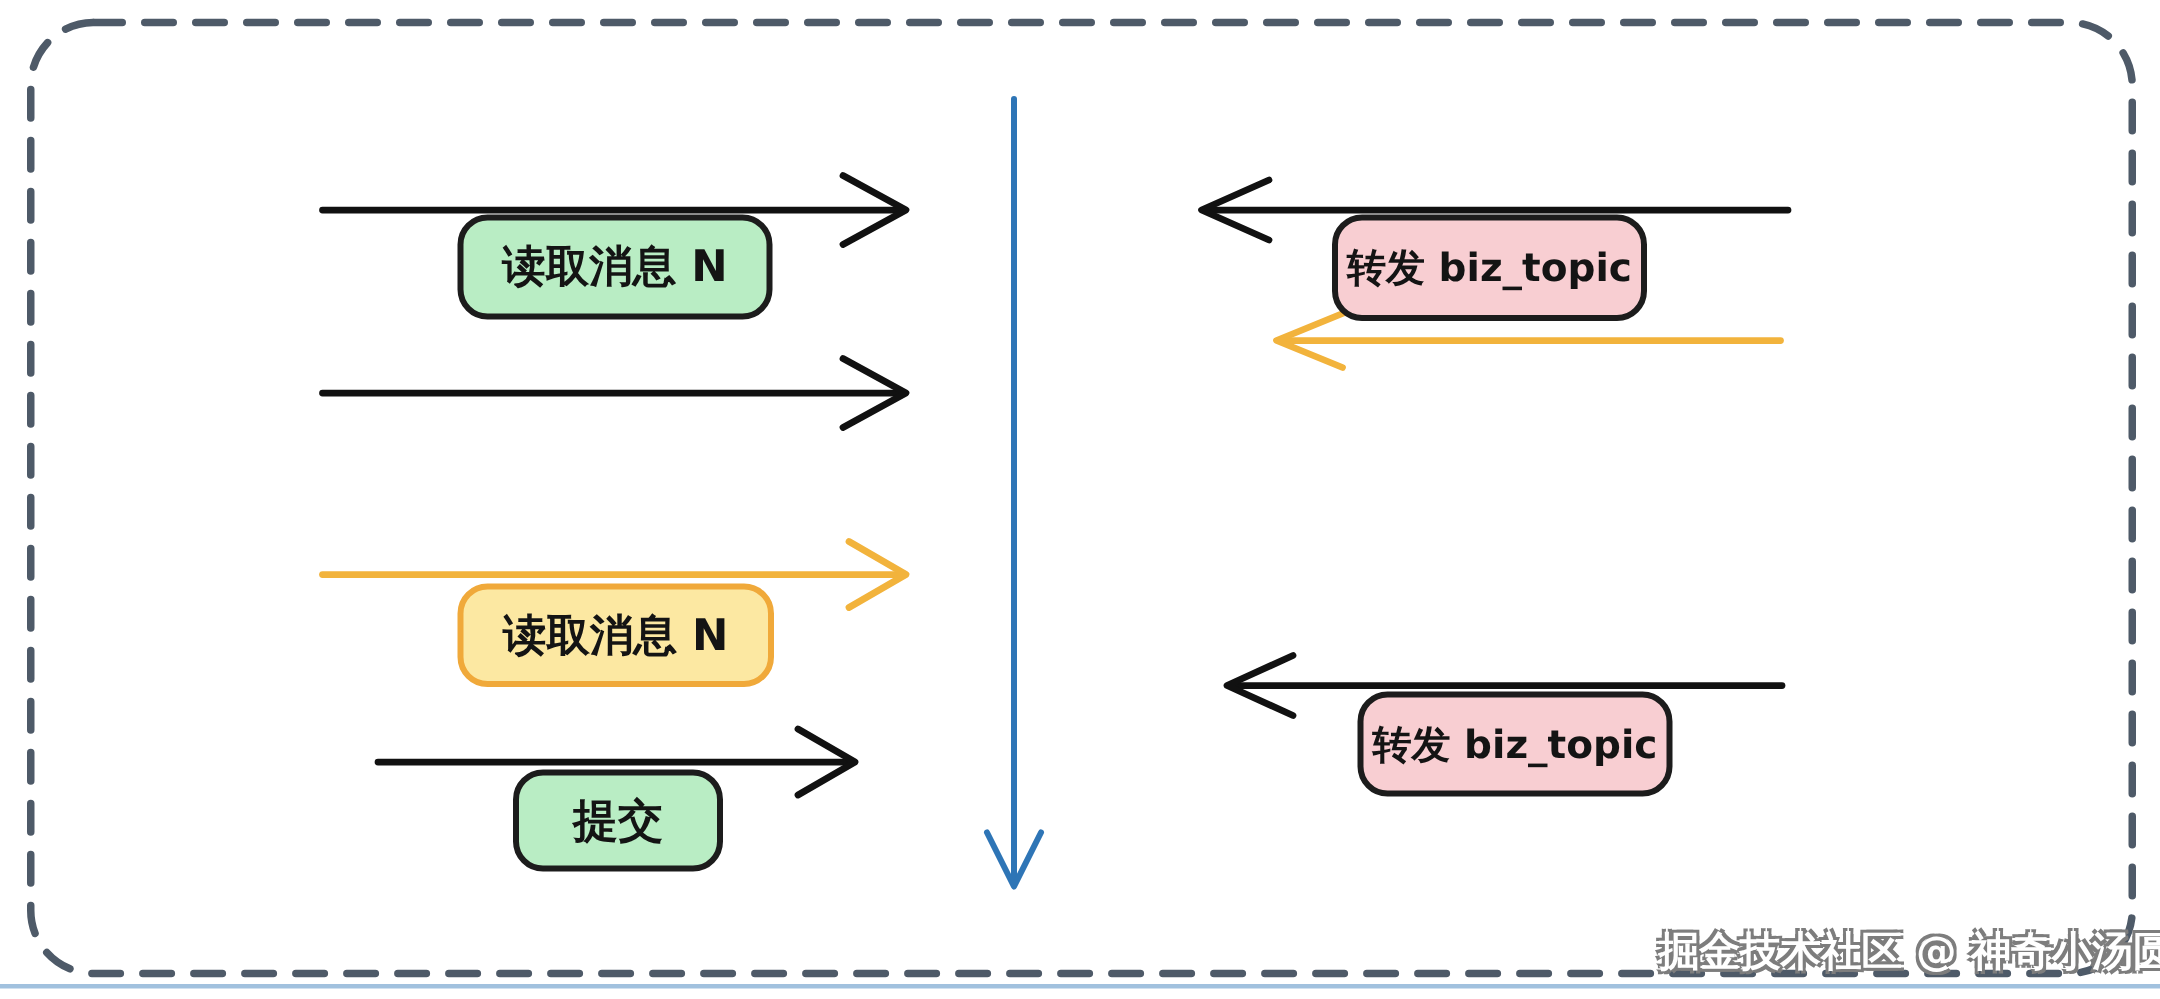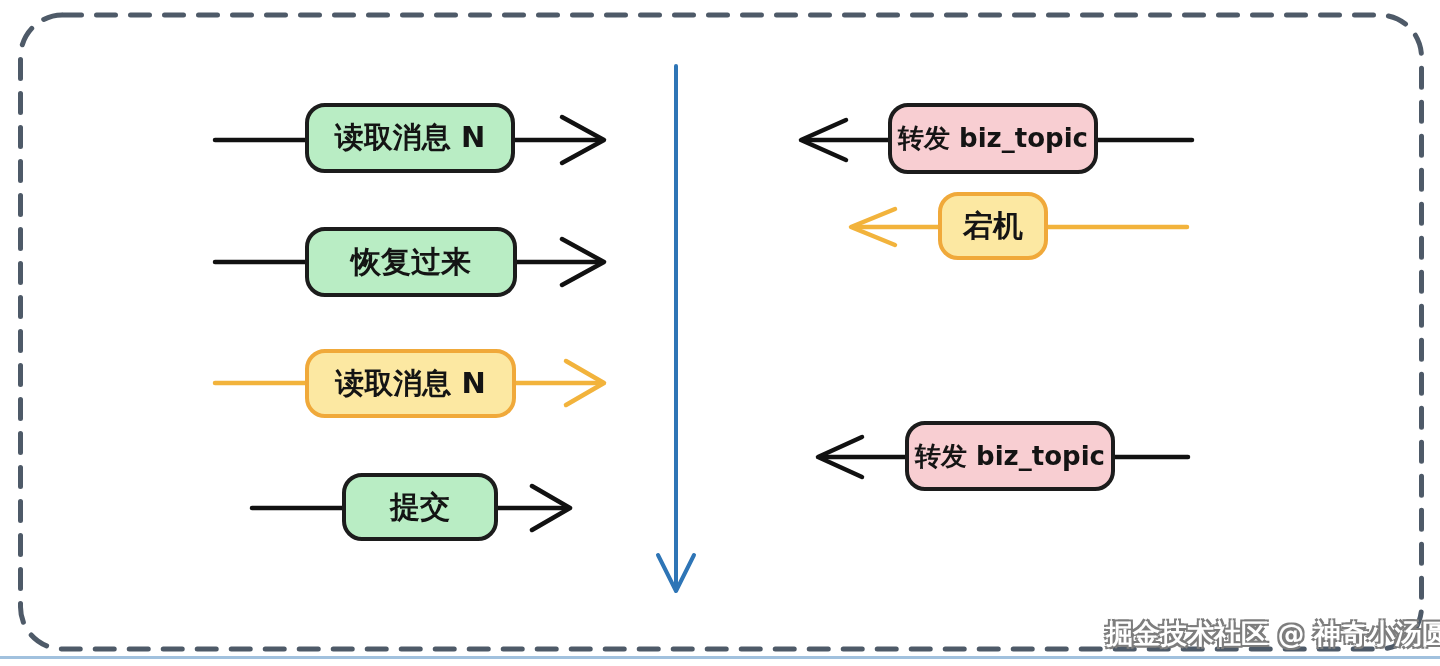--- a/index.html
+++ b/index.html
@@ -14,29 +14,30 @@
   .ln-black{fill:none;stroke:var(--arrow-black,#111111);stroke-width:4.5;stroke-linecap:round;stroke-linejoin:round;}
   .ln-yellow{fill:none;stroke:var(--arrow-yellow,#f2b33c);stroke-width:4.5;stroke-linecap:round;stroke-linejoin:round;}
   .ln-blue{fill:none;stroke:var(--arrow-blue,#2e75b6);stroke-width:4;stroke-linecap:round;stroke-linejoin:round;}
   .bottom-line{fill:var(--arrow-blue,#2e75b6);opacity:0.45;}
 
   
   .box{
     position:absolute;display:flex;align-items:center;justify-content:center;
     border-radius:20px;box-sizing:border-box;font-weight:600;color:#141414;
     white-space:nowrap;
+    margin-top:40px;
   }
   .green{background:var(--box-green-fill,#b9edc4);border:4px solid var(--box-border-dark,#1c1c1c);}
   .pink{background:var(--box-pink-fill,#f8ced2);border:4px solid var(--box-border-dark,#1c1c1c);}
   .yellow{background:var(--box-yellow-fill,#fce8a2);border:4px solid var(--box-yellow-border,#f0a93a);}
 
   .b1{left:305px;top:103px;width:210px;height:70px;font-size:29px;}
   .b2{left:305px;top:227px;width:212px;height:70px;font-size:30px;}
   .b3{left:305px;top:349px;width:211px;height:69px;font-size:29px;}
-  .b4{left:342px;top:473px;width:156px;height:68px;font-size:30px;}
+  .b4{left:342px;top:473px;width:140px;height:68px;font-size:30px;}
   .b5{left:888px;top:103px;width:210px;height:71px;font-size:26px;}
   .b6{left:938px;top:192px;width:110px;height:68px;font-size:30px;}
   .b7{left:905px;top:421px;width:210px;height:70px;font-size:26px;}
 
   
   .wm-zhihu{
     position:absolute;left:1098px;top:584px;font-size:37px;font-weight:600;
     color:rgba(175,175,175,0.85);letter-spacing:1px;white-space:nowrap;
   }
   .wm-juejin{
@@ -88,35 +89,29 @@
 
     <g>
       <path class="ln-blue" d="M676 66 L676 588"></path>
       <path class="ln-blue" d="M658 555 L676 591 L694 555"></path>
     </g>
   </svg>
 
   <div class="box green b1">
     <span>读取消息 N</span>
   </div>
-  <div class="box green b2">
-    <span>恢复过来</span>
-  </div>
   <div class="box yellow b3">
     <span>读取消息 N</span>
   </div>
   <div class="box green b4">
     <span>提交</span>
   </div>
 
   <div class="box pink b5">
     <span>转发 biz_topic</span>
   </div>
-  <div class="box yellow b6">
-    <span>宕机</span>
-  </div>
   <div class="box pink b7">
     <span>转发 biz_topic</span>
   </div>
 
   <div class="wm-juejin">掘金技术社区 @ 神奇小汤圆</div>
 
 </div>
 
 </body></html>

